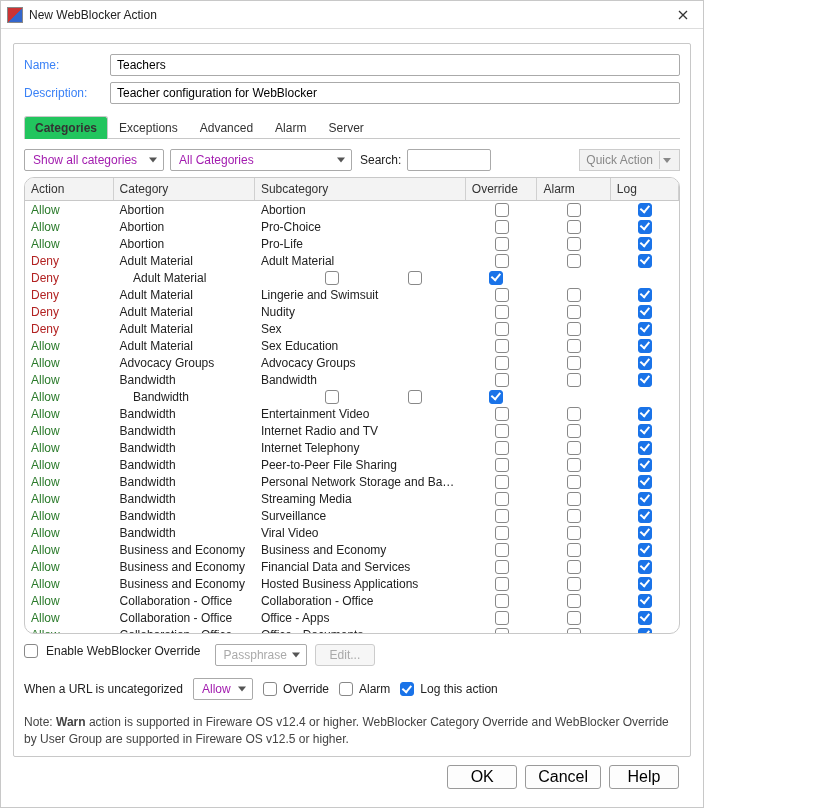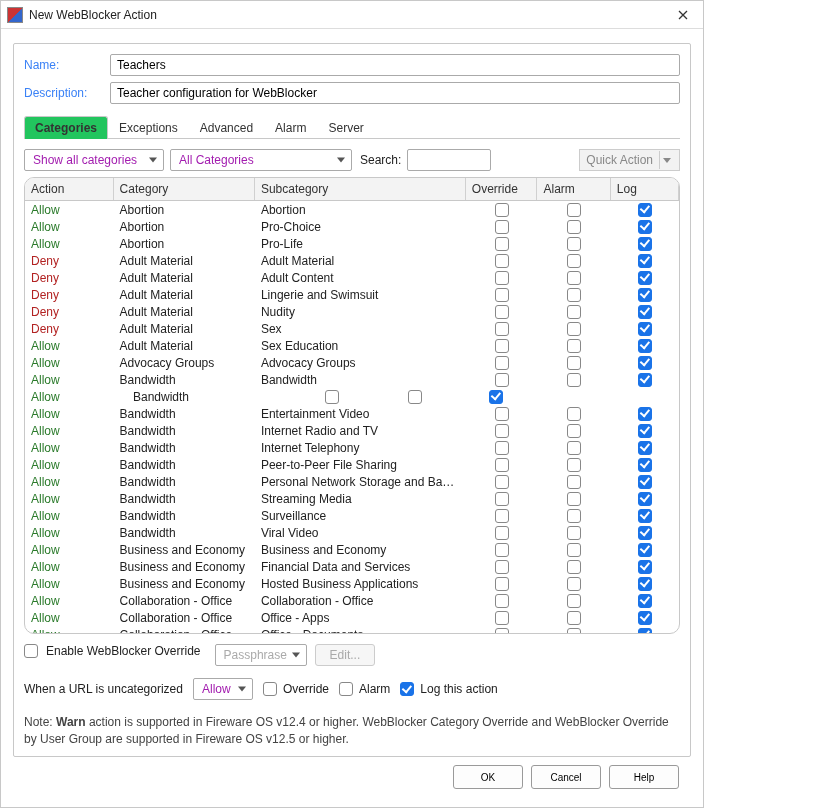--- a/index.html
+++ b/index.html
@@ -49,21 +49,21 @@
   .deny { color:#b22222; }
   .cb { width:14px; height:14px; border:1px solid #888; border-radius:3px; display:inline-flex; align-items:center; justify-content:center; background:#fff; cursor:pointer; }
   .cb.checked { background:#1a73e8; border-color:#1a73e8; }
   .cb.checked::after { content:""; width:4px; height:7px; border:solid #fff; border-width:0 2px 2px 0; transform:rotate(40deg) translate(-1px,-1px); }
   .override-row { display:flex; align-items:flex-start; gap:8px; margin-top:10px; }
   .pass-dd { color:#aaa; }
   .edit-btn { height:22px; border:1px solid #ccc; border-radius:3px; background:#f6f6f6; color:#aaa; padding:0 14px; font-size:12px; }
   .uncat-row { display:flex; align-items:center; gap:10px; margin-top:12px; }
   .note { margin-top:14px; color:#444; line-height:1.4; }
   .button-row { display:flex; justify-content:flex-end; gap:8px; padding:8px 12px; }
-  .btn { min-width:70px; height:24px; border:1px solid #9a9a9a; border-radius:3px; background:#fdfdfd; font-size:10px; cursor:pointer; padding:0 12px; }
+  .btn { min-width:70px; height:24px; border:1px solid #9a9a9a; border-radius:3px; background:#fdfdfd; font-size:16px; cursor:pointer; padding:0 12px; }
   ::-webkit-scrollbar { width:14px; }
   ::-webkit-scrollbar-track { background:#f0f0f0; }
   ::-webkit-scrollbar-thumb { background:#c2c2c2; border-radius:6px; border:3px solid #f0f0f0; }
 </style>
 </head>
 <body>
 
 <div class="window">
   <div class="titlebar">
     <div class="icon"></div>
@@ -173,21 +173,20 @@
               <div class="cell c-al">
                 <span class="cb"></span>
               </div>
               <div class="cell c-log">
                 <span class="cb checked"></span>
               </div>
             </div>
             <div class="row">
               <div class="cell c-action deny">Deny</div>
               <div class="cell c-cat">Adult Material</div>
-              <div class="cell c-sub">Adult Content</div>
               <div class="cell c-ov">
                 <span class="cb"></span>
               </div>
               <div class="cell c-al">
                 <span class="cb"></span>
               </div>
               <div class="cell c-log">
                 <span class="cb checked"></span>
               </div>
             </div>

